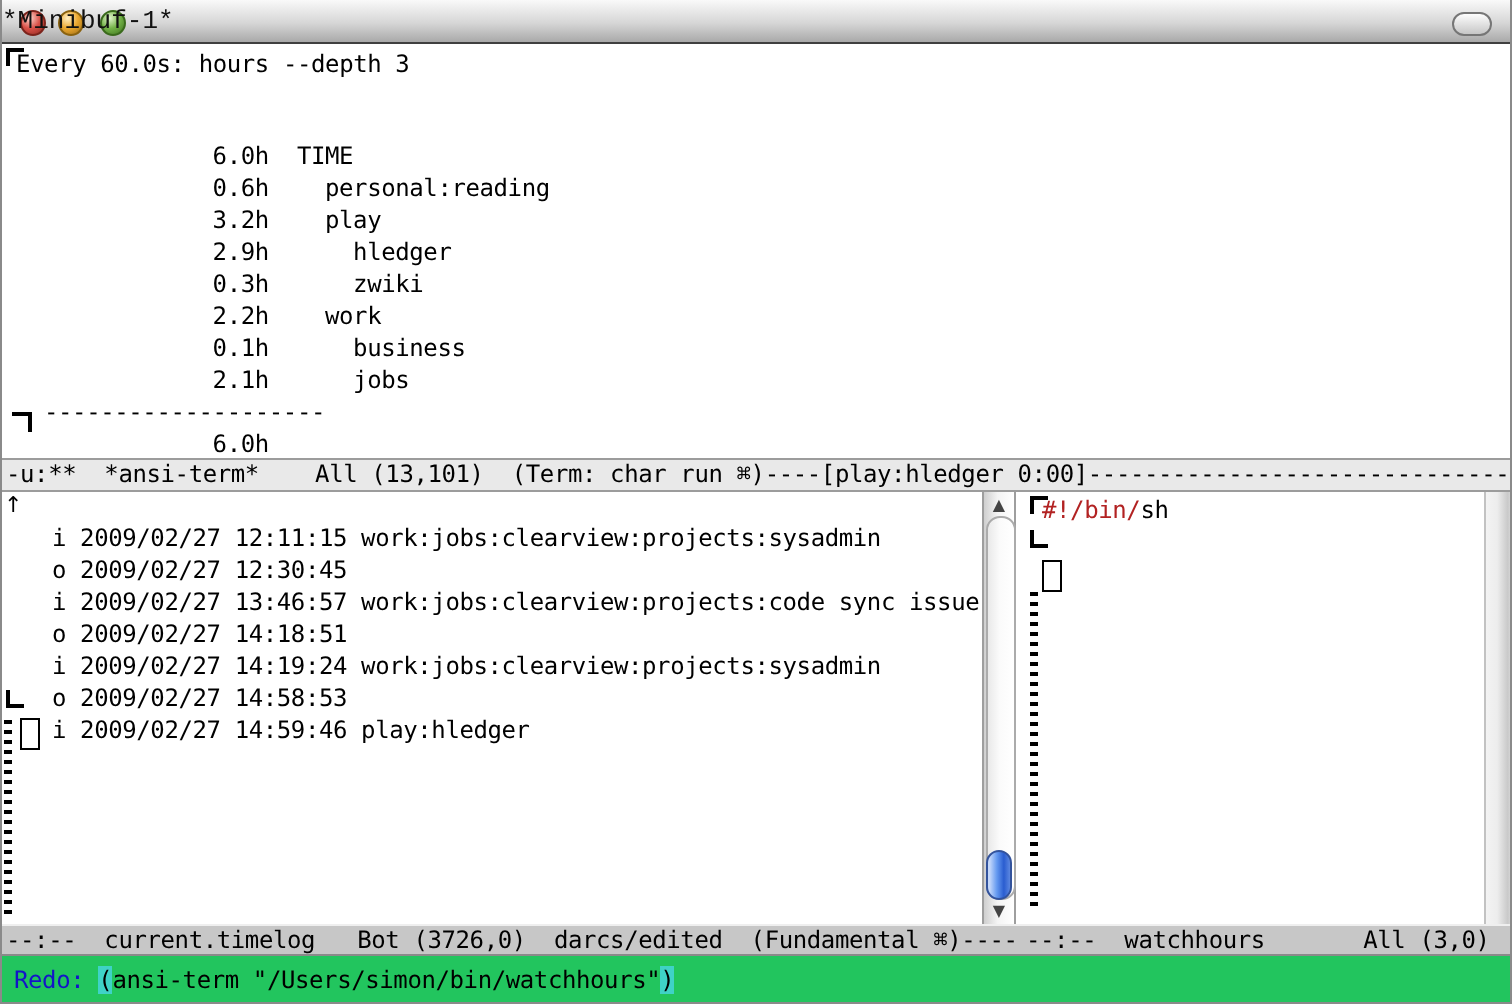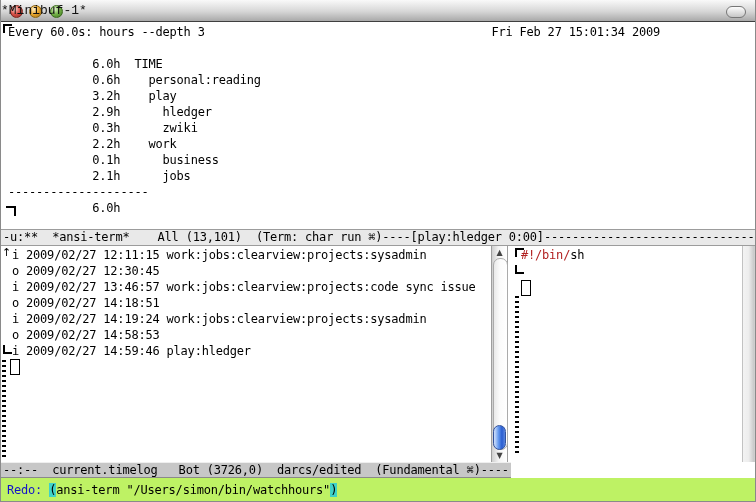--- a/index.html
+++ b/index.html
@@ -1,20 +1,20 @@
 <!DOCTYPE html>
 <html><head>
 <meta charset="utf-8">
 <style>
   html,body{margin:0;padding:0;background:#e5e5e5;}
   .frame{position:relative;width:756px;height:502px;background:#fff;overflow:hidden;
          box-sizing:border-box;border-left:1px solid #8a8a8a;border-right:1px solid #8a8a8a;border-bottom:1px solid #8a8a8a;}
   .mono{font-family:"DejaVu Sans Mono",monospace;font-size:12px;letter-spacing:-0.2px;
         line-height:16px;white-space:pre;color:#000;}
-  pre{margin:0;}
+  pre{margin:14px;}
 
   
   .titlebar{position:absolute;left:0;top:0;right:0;height:21px;
             background:linear-gradient(#f9f9f9,#d6d6d6 55%,#a9a9a9);
             border-bottom:1px solid #3f3f3f;}
   .title-text{position:absolute;left:0;right:0;top:3px;text-align:left;
               font-family:Liberation Mono, monospace;font-size:13px;color:#111;}
   .tl-btn{position:absolute;top:5px;width:13px;height:13px;border-radius:50%;box-sizing:border-box;}
   .tl-close{left:9px;background:radial-gradient(circle at 35% 28%,#ffd8d0,#d95148 48%,#8e2820);border:1px solid #7c241c;}
   .tl-min{left:28px;background:radial-gradient(circle at 35% 28%,#ffeec2,#eca82f 48%,#9a6a12);border:1px solid #8a620f;}
@@ -59,21 +59,21 @@
             border:1px solid #ababab;background:linear-gradient(to right,#e9e9e9,#fbfbfb 45%,#fff);}
   .sb-arrow{position:absolute;left:0;width:15px;text-align:center;font-size:8px;color:#444;
             height:11px;line-height:11px;font-family:"DejaVu Sans",sans-serif;}
   .sb-arrow.up{top:1px;}
   .sb-arrow.down{bottom:1px;}
   .sb-thumb{position:absolute;left:1px;top:179px;width:13px;height:25px;border-radius:7px;box-sizing:border-box;
             border:1px solid #33539c;
             background:linear-gradient(to right,#c3d7fa 8%,#659af0 40%,#2a5dd0 72%,#5c87e0);}
 
   
-  .minibuffer{position:absolute;left:0;top:478px;width:756px;height:24px;background:#bef264;}
+  .minibuffer{position:absolute;left:0;top:478px;width:756px;height:24px;background:#22c55e;}
   .mb-text{position:absolute;left:6px;top:4px;}
   .mb-prompt{color:#1414c8;}
   .paren-match{background:#3fd2c7;}
 
   .red-text{color:#b22222;}
   .abs{position:absolute;}
 </style>
 </head>
 <body>
 
@@ -83,21 +83,20 @@
     <span class="tl-btn tl-close"></span>
     <span class="tl-btn tl-min"></span>
     <span class="tl-btn tl-zoom"></span>
     <div class="title-text">*Minibuf-1*</div>
     <span class="lozenge"></span>
   </div>
 
   <div class="pane term-pane mono">
     <span class="corner corner-tl" style="left:2px;top:2px;"></span>
     <div class="abs" style="left:7px;top:2px;">Every 60.0s: hours --depth 3</div>
-    <div class="abs" style="right:30px;top:2px;">Fri Feb 27 15:01:34 2009</div>
     <pre class="mono abs" style="left:7px;top:34px;"><span>            6.0h  TIME</span>
 <span>            0.6h    personal:reading</span>
 <span>            3.2h    play</span>
 <span>            2.9h      hledger</span>
 <span>            0.3h      zwiki</span>
 <span>            2.2h    work</span>
 <span>            0.1h      business</span>
 <span>            2.1h      jobs</span>
 <span>--------------------</span>
 <span>            6.0h</span></pre>
@@ -132,18 +131,19 @@
   <div class="pane script-pane mono">
     <span class="corner corner-tl" style="left:7px;top:2px;"></span>
     <span class="corner corner-bl" style="left:7px;top:19px;"></span>
     <div class="abs mono" style="left:13px;top:1px;"><span class="red-text">#!/bin/</span><span>sh</span></div>
     <span class="hollow-cursor" style="left:13px;top:34px;"></span>
     <div class="empty-dots" style="left:7px;top:50px;bottom:2px;"></div>
   </div>
   <div class="sb-track-empty" style="left:741px;top:246px;height:216px;"></div>
 
   <div class="modeline ml-bottom ml-left">--:--  current.timelog   Bot (3726,0)  darcs/edited  (Fundamental ⌘)----[</div>
+  <div class="modeline ml-bottom ml-right">--:--  watchhours       All (3,0)</div>
 
   <div class="minibuffer">
     <div class="mb-text mono"><span class="mb-prompt">Redo: </span><span class="paren-match">(</span><span>ansi-term "/Users/simon/bin/watchhours"</span><span class="paren-match">)</span></div>
   </div>
 
 </div>
 
 </body></html>

